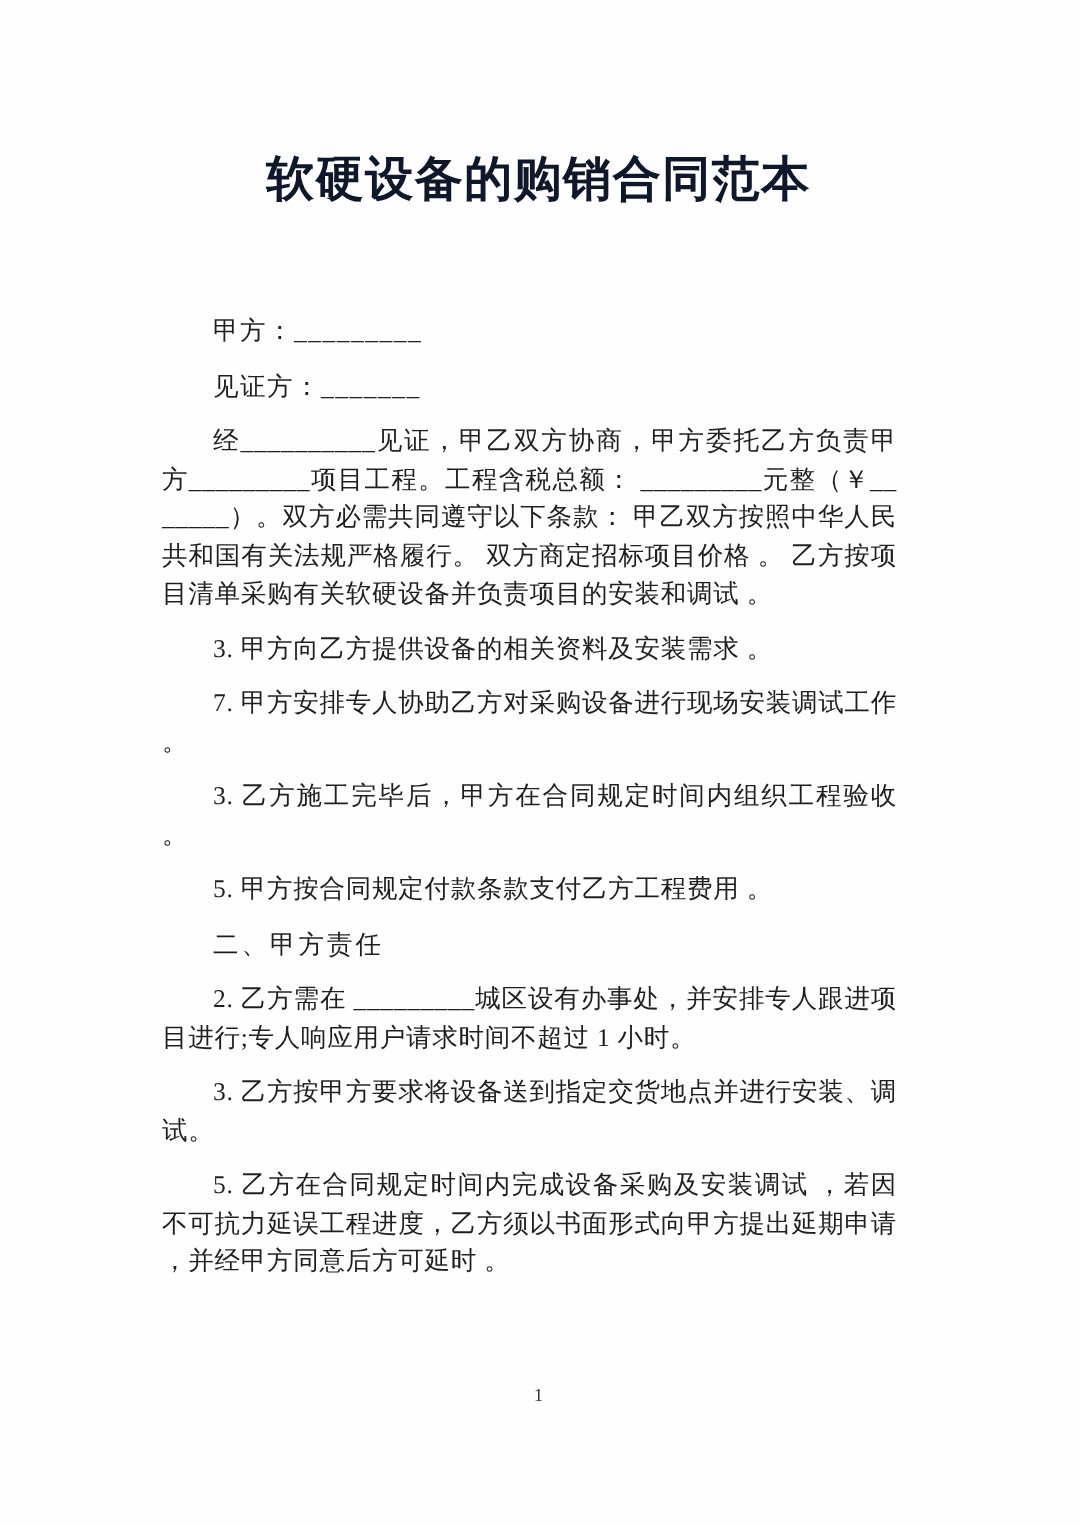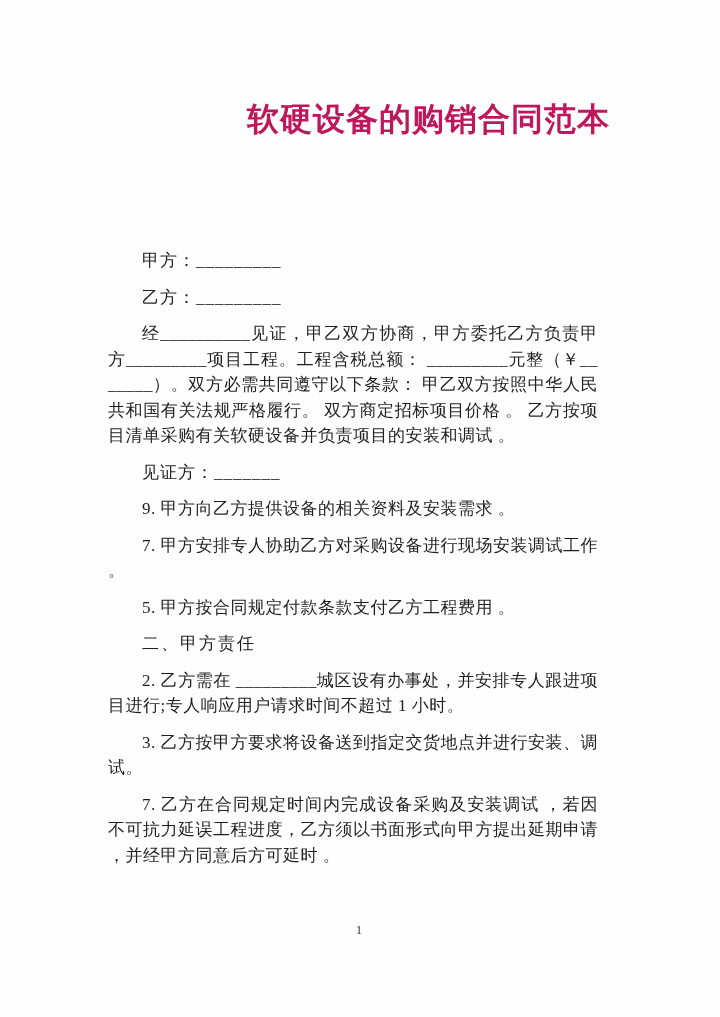--- a/index.html
+++ b/index.html
@@ -16,26 +16,26 @@
     overflow: hidden;
   }
   .page {
     box-sizing: border-box;
     width: 720px;
     height: 1017px;
     padding: 98px 110px 0 108px;
     background: #fefefe;
   }
   .doc-title {
-    margin: 0 0 108px 0;
+    margin: 0 0 68px 0;
     font-size: 32px;
     line-height: 42px;
     font-weight: bold;
-    text-align: right;
-    color: #be185d;
+    text-align: center;
+    color: #0f172a;
     letter-spacing: 1px;
   }
   .para {
     margin: 0 12px 11px 0;
     font-size: 17px;
     line-height: 25.5px;
     text-indent: 2em;
     text-align: justify;
     letter-spacing: 0.5px;
     word-break: break-all;
@@ -59,38 +59,38 @@
 </style>
 </head>
 <body>
 
 <div class="page">
 
   <h1 class="doc-title">软硬设备的购销合同范本</h1>
 
   <p class="para party-line">甲方：_________</p>
 
-  <p class="para party-line">乙方：_________</p>
+
+  <p class="para party-line">见证方：_______</p>
 
   <p class="para">经__________见证，甲乙双方协商，甲方委托乙方负责甲方_________项目工程。工程含税总额： _________元整（￥_______）。双方必需共同遵守以下条款： 甲乙双方按照中华人民共和国有关法规严格履行。 双方商定招标项目价格 。 乙方按项目清单采购有关软硬设备并负责项目的安装和调试 。</p>
 
-  <p class="para party-line">见证方：_______</p>
 
-
-  <p class="para">9. 甲方向乙方提供设备的相关资料及安装需求 。</p>
+  <p class="para">3. 甲方向乙方提供设备的相关资料及安装需求 。</p>
 
   <p class="para">7. 甲方安排专人协助乙方对采购设备进行现场安装调试工作 。</p>
 
+  <p class="para">3. 乙方施工完毕后，甲方在合同规定时间内组织工程验收 。</p>
 
   <p class="para">5. 甲方按合同规定付款条款支付乙方工程费用 。</p>
 
   <p class="para section-heading">二、甲方责任</p>
 
 
   <p class="para">2. 乙方需在 _________城区设有办事处，并安排专人跟进项目进行;专人响应用户请求时间不超过 1 小时。</p>
 
   <p class="para">3. 乙方按甲方要求将设备送到指定交货地点并进行安装、调试。</p>
 
-  <p class="para">7. 乙方在合同规定时间内完成设备采购及安装调试 ，若因不可抗力延误工程进度，乙方须以书面形式向甲方提出延期申请 ，并经甲方同意后方可延时 。</p>
+  <p class="para">5. 乙方在合同规定时间内完成设备采购及安装调试 ，若因不可抗力延误工程进度，乙方须以书面形式向甲方提出延期申请 ，并经甲方同意后方可延时 。</p>
 
 </div>
 
 <div class="page-footer">1</div>
 
 </body></html>

